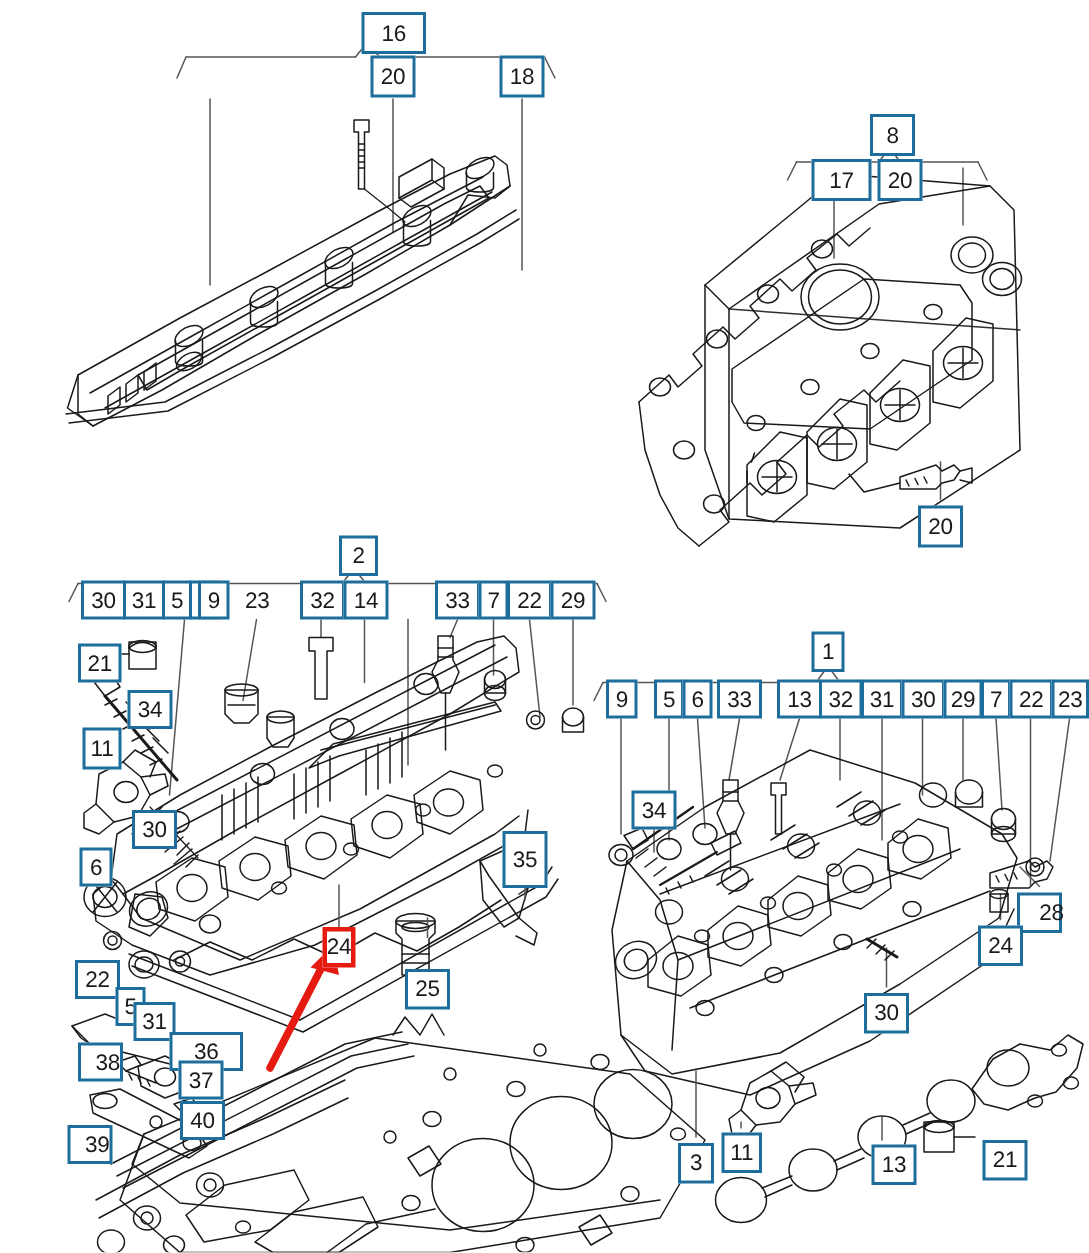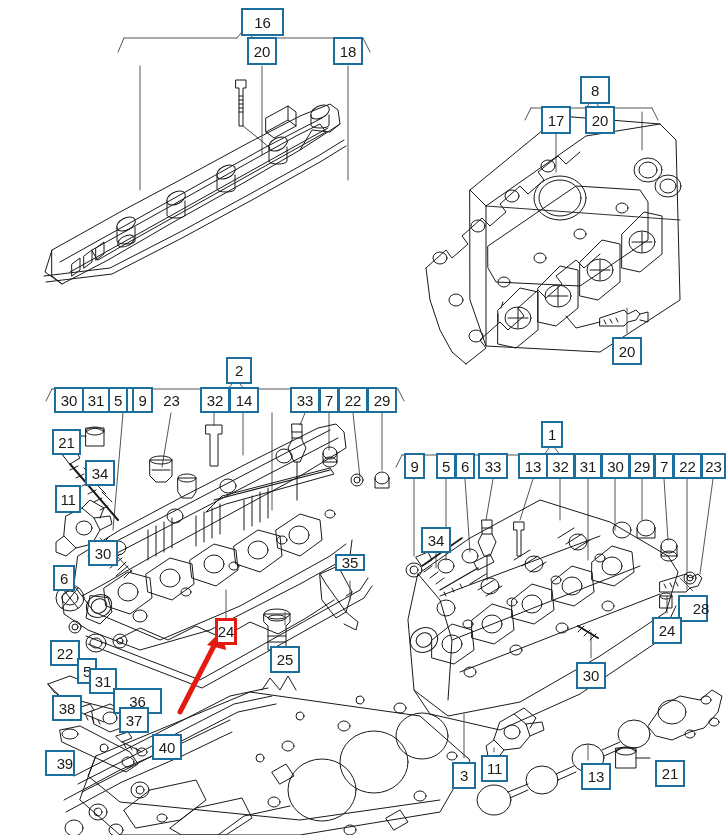--- a/index.html
+++ b/index.html
@@ -552,21 +552,21 @@
       </div>
       <div class="callout" style="left: 247px; top: 37px; width: 30px; height: 28px;">
         <span>20</span>
       </div>
       <div class="callout" style="left: 333px; top: 37px; width: 30px; height: 28px;">
         <span>18</span>
       </div>
       <div class="callout" style="left: 580px; top: 76px; width: 30px; height: 28px;">
         <span>8</span>
       </div>
-      <div class="callout" style="left: 541px; top: 106px; width: 30px; height: 28px;">
+      <div class="callout" style="left: 541px; top: 106px; width: 40px; height: 28px;">
         <span>17</span>
       </div>
       <div class="callout" style="left: 585px; top: 106px; width: 30px; height: 28px;">
         <span>20</span>
       </div>
       <div class="callout" style="left: 612px; top: 337px; width: 30px; height: 28px;">
         <span>20</span>
       </div>
       <div class="callout" style="left: 226px; top: 357px; width: 26px; height: 27px;">
         <span>2</span>
@@ -624,42 +624,42 @@
       </div>
       <div class="callout" style="left: 50px; top: 640px; width: 30px; height: 26px;">
         <span>22</span>
       </div>
       <div class="callout" style="left: 77px; top: 658px; width: 20px; height: 26px;">
         <span>5</span>
       </div>
       <div class="callout" style="left: 89px; top: 668px; width: 28px; height: 26px;">
         <span>31</span>
       </div>
-      <div class="callout" style="left: 52px; top: 695px; width: 30px; height: 26px;">
+      <div class="callout" style="left: 52px; top: 695px; width: 30px; height: 26px; justify-content: flex-end;">
         <span>38</span>
       </div>
       <div class="callout" style="left: 113px; top: 688px; width: 49px; height: 26px;">
         <span>36</span>
       </div>
       <div class="callout" style="left: 119px; top: 707px; width: 30px; height: 26px;">
         <span>37</span>
       </div>
-      <div class="callout" style="left: 120px; top: 734px; width: 30px; height: 26px; margin-left: 32px;">
+      <div class="callout" style="left: 120px; top: 734px; width: 30px; height: 26px;">
         <span>40</span>
       </div>
       <div class="callout" style="left: 45px; top: 750px; width: 30px; height: 26px; justify-content: flex-end;">
         <span>39</span>
       </div>
       <div class="callout red" style="left: 215px; top: 618px; width: 22px; height: 27px;">
         <span>24</span>
       </div>
       <div class="callout" style="left: 270px; top: 598px; width: 30px; height: 27px; margin-top: 48px;">
         <span>25</span>
       </div>
-      <div class="callout" style="left: 335px; top: 554px; width: 30px; height: 17px;">
+      <div class="callout" style="left: 335px; top: 554px; width: 30px; height: 38px;">
         <span>35</span>
       </div>
       <div class="callout" style="left: 541px; top: 421px; width: 22px; height: 27px;">
         <span>1</span>
       </div>
       <div class="callout" style="left: 404px; top: 453px; width: 21px; height: 26px;">
         <span>9</span>
       </div>
       <div class="callout" style="left: 436px; top: 453px; width: 20px; height: 26px;">
         <span>5</span>

